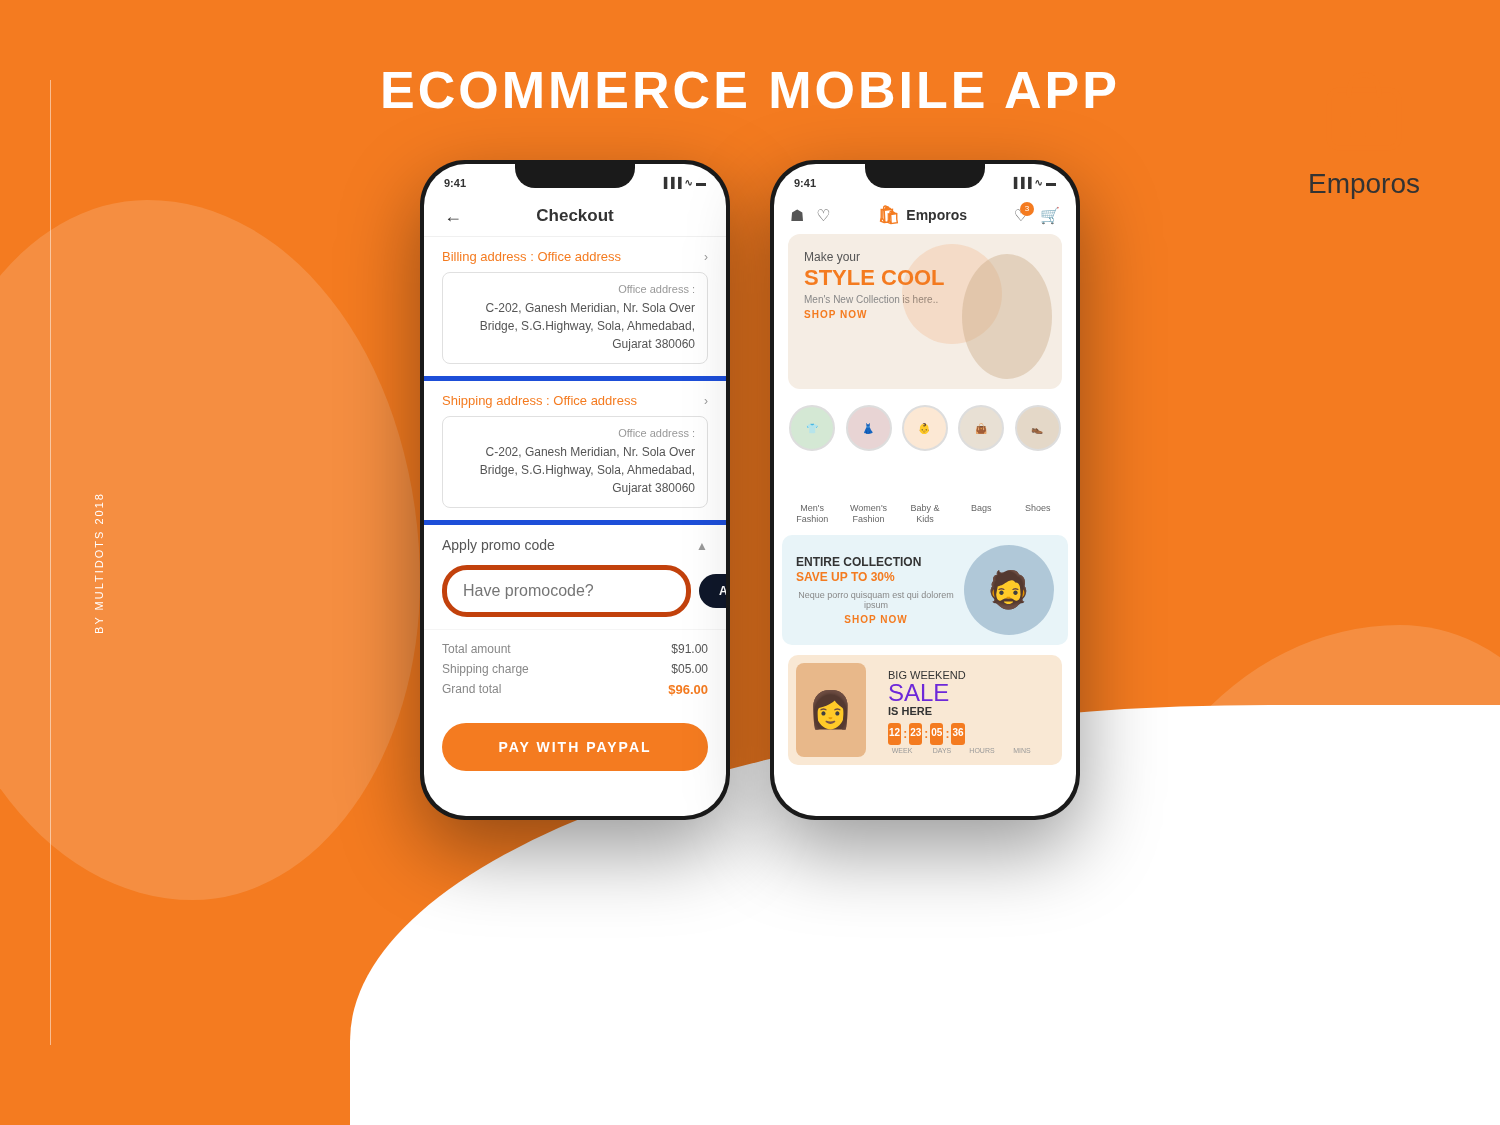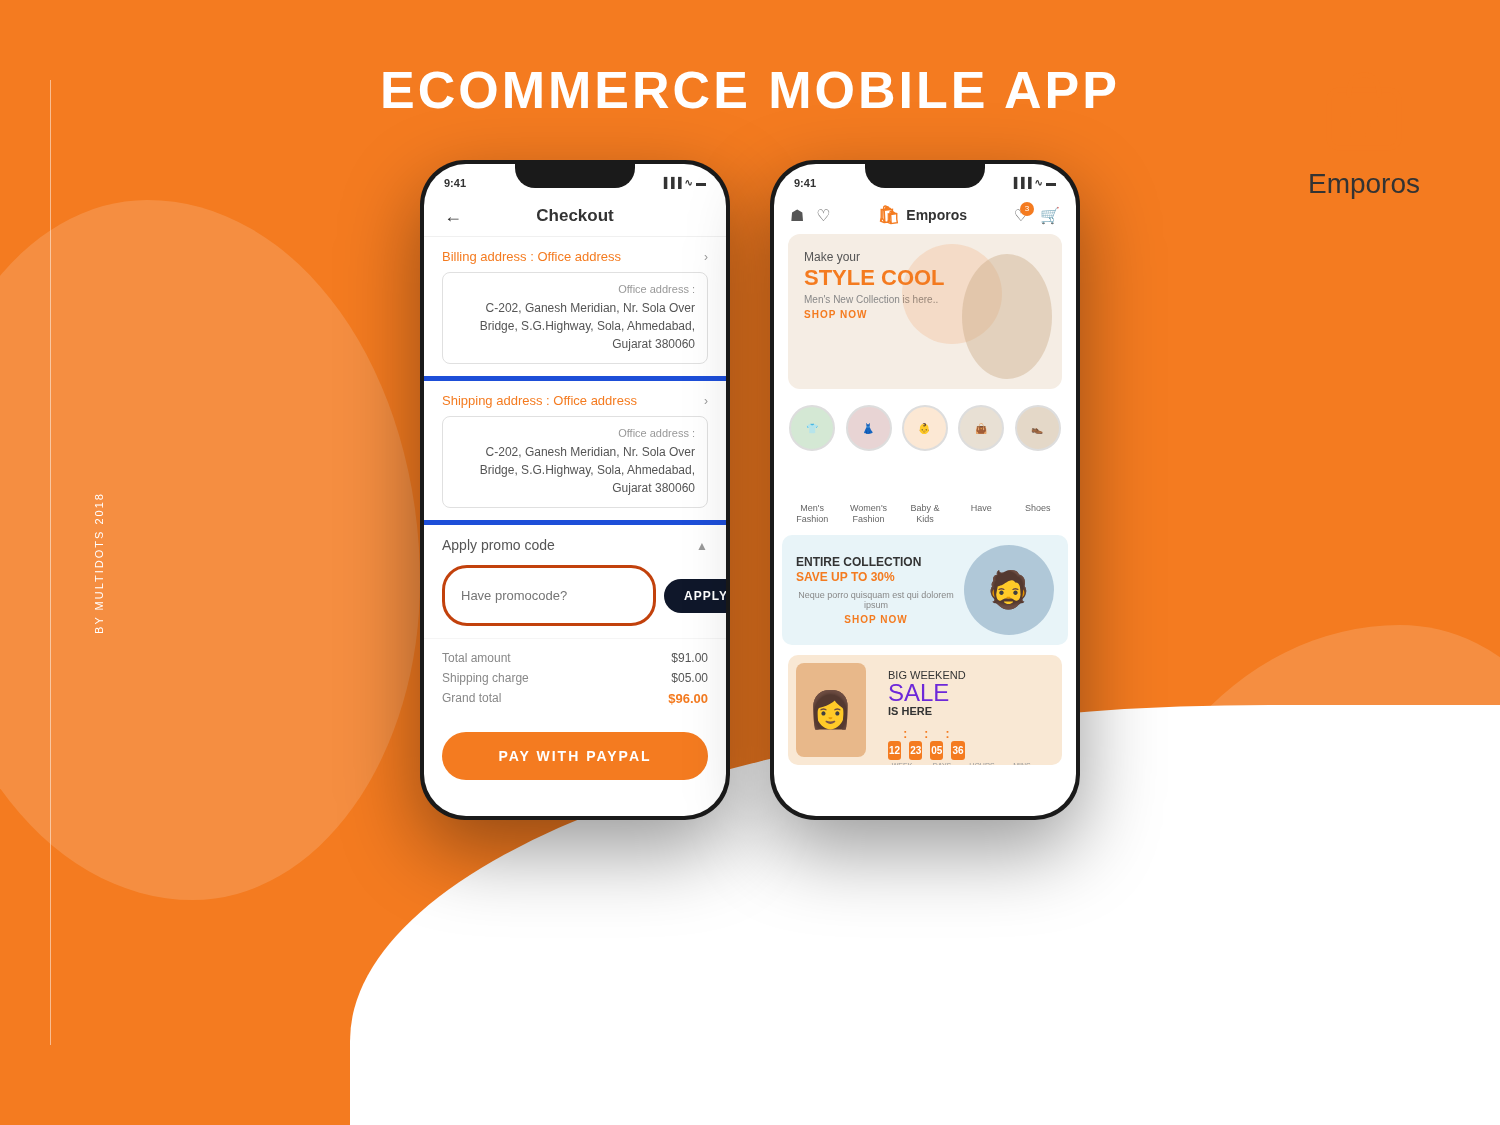--- a/index.html
+++ b/index.html
@@ -229,24 +229,24 @@
       color: #999;
       font-size: 12px;
     }
     .promo-input-row {
       display: flex;
       gap: 8px;
       align-items: center;
     }
     .promo-input {
       flex: 1;
-      border: 3px solid #c2410c;
+      border: 5px solid #c2410c;
       border-radius: 25px;
-      padding: 20px 16px;
-      font-size: 13px;
+      padding: 12px 16px;
+      font-size: 16px;
       color: #999;
       outline: none;
     }
     .promo-btn {
       background: #0f172a;
       color: white;
       border: none;
       border-radius: 25px;
       padding: 10px 20px;
       font-size: 12px;
@@ -464,21 +464,20 @@
       gap: 2px;
       margin-top: 6px;
     }
     .timer-block {
       background: #F47B20;
       color: white;
       padding: 4px 1px;
       border-radius: 3px;
       font-size: 10px;
       font-weight: 700;
-      margin-top: 18px;
     }
     .timer-labels {
       display: flex;
       gap: 2px;
       margin-top: 2px;
     }
     .timer-label {
       font-size: 7px;
       color: #999;
       width: 28px;
@@ -667,21 +666,21 @@
         <div class="category-item">
           <div class="category-circle" style="background:#e8d4d4;">👗</div>
           <span class="category-name">Women's<br>Fashion</span>
         </div>
         <div class="category-item">
           <div class="category-circle" style="background:#fce8d4;">👶</div>
           <span class="category-name">Baby &amp;<br>Kids</span>
         </div>
         <div class="category-item">
           <div class="category-circle" style="background:#e8e0d4;">👜</div>
-          <span class="category-name">Have</span>
+          <span class="category-name">Bags</span>
         </div>
         <div class="category-item">
           <div class="category-circle" style="background:#e4d8c8;">👞</div>
           <span class="category-name">Shoes</span>
         </div>
       </div>
 
       <div class="sale-banner">
         <div class="sale-text">
           <div class="sale-title">

